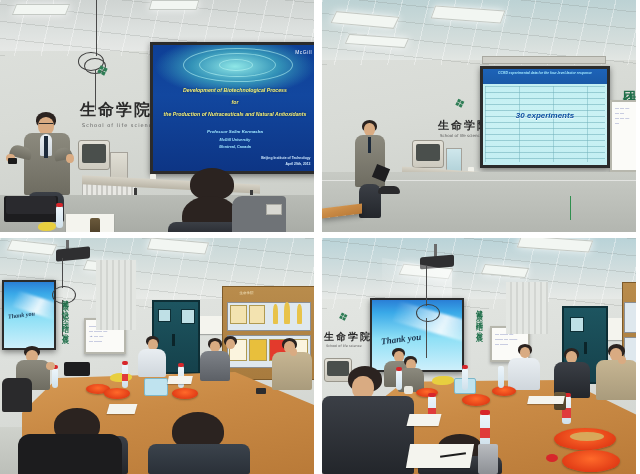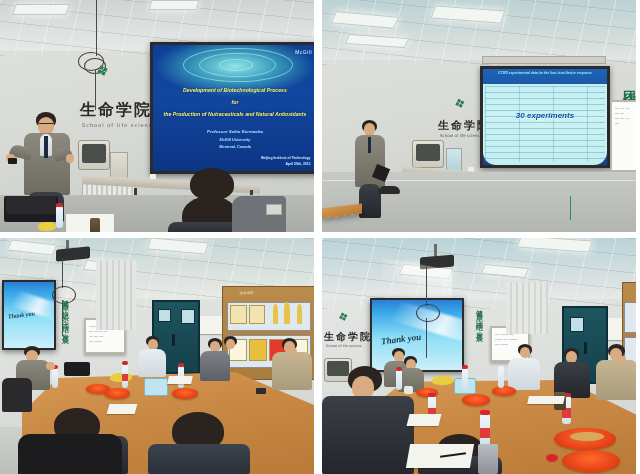--- a/index.html
+++ b/index.html
@@ -33,21 +33,21 @@
      radial-gradient(ellipse 70% 34% at 50% 17%, rgba(150,240,235,.95) 0%, rgba(70,190,200,.65) 38%, rgba(30,90,170,0) 70%),
      linear-gradient(180deg,#0e3f96 0%,#12479f 40%,#0d3585 100%);}
   .ripple{position:absolute;border:1px solid rgba(190,250,245,.55);border-radius:50%;}
   .slide-title{position:absolute;left:5%;right:5%;text-align:center;color:#f5f07a;font-style:italic;font-weight:bold;
      text-shadow:0 0 2px rgba(0,0,0,.5);line-height:1.25;}
   .slide-sub{position:absolute;left:5%;right:5%;text-align:center;color:#9fe6ff;font-style:italic;font-weight:bold;}
   .slide-corner{position:absolute;right:4%;text-align:right;color:#cfe9ff;font-weight:bold;}
   .mcgill{position:absolute;right:3%;top:3%;color:#f0f4ff;letter-spacing:.5px;}
 
   
-  .slide2{background:linear-gradient(180deg,#bfeef2 0%,#cbf2f4 50%,#c3eef2 100%);border-radius:13px;}
+  .slide2{background:linear-gradient(180deg,#bfeef2 0%,#cbf2f4 50%,#c3eef2 100%);}
   .s2-band{position:absolute;left:0;right:0;top:0;height:16%;background:linear-gradient(180deg,#1d63b8 0%,#1a5aa8 100%);}
   .s2-hdr{position:absolute;left:3%;right:3%;top:2%;color:#9fe8ff;font-weight:bold;font-style:italic;text-align:center;}
   .s2-rows{position:absolute;left:2%;right:2%;top:18%;bottom:3%;
      background-image:repeating-linear-gradient(180deg, rgba(110,175,185,.55) 0 1px, rgba(0,0,0,0) 1px 6px),
                       repeating-linear-gradient(90deg, rgba(110,175,185,.45) 0 1px, rgba(0,0,0,0) 1px 34px);}
   .s2-note{position:absolute;left:0;right:0;top:44%;text-align:center;color:#0c4fa0;font-style:italic;font-weight:bold;
      text-shadow:0 1px 0 rgba(255,255,255,.7);}
 
   
   .slide3{background:linear-gradient(180deg,#2a7fd6 0%,#39a9e8 18%,#8fe0f6 55%,#cdeffb 100%);}

